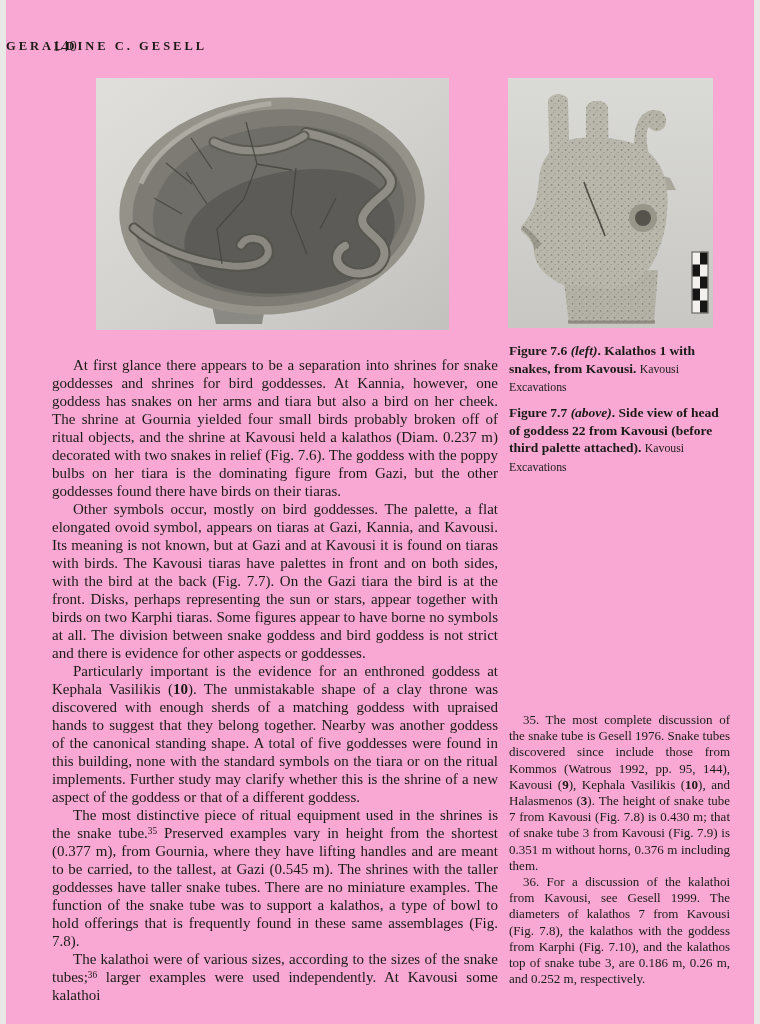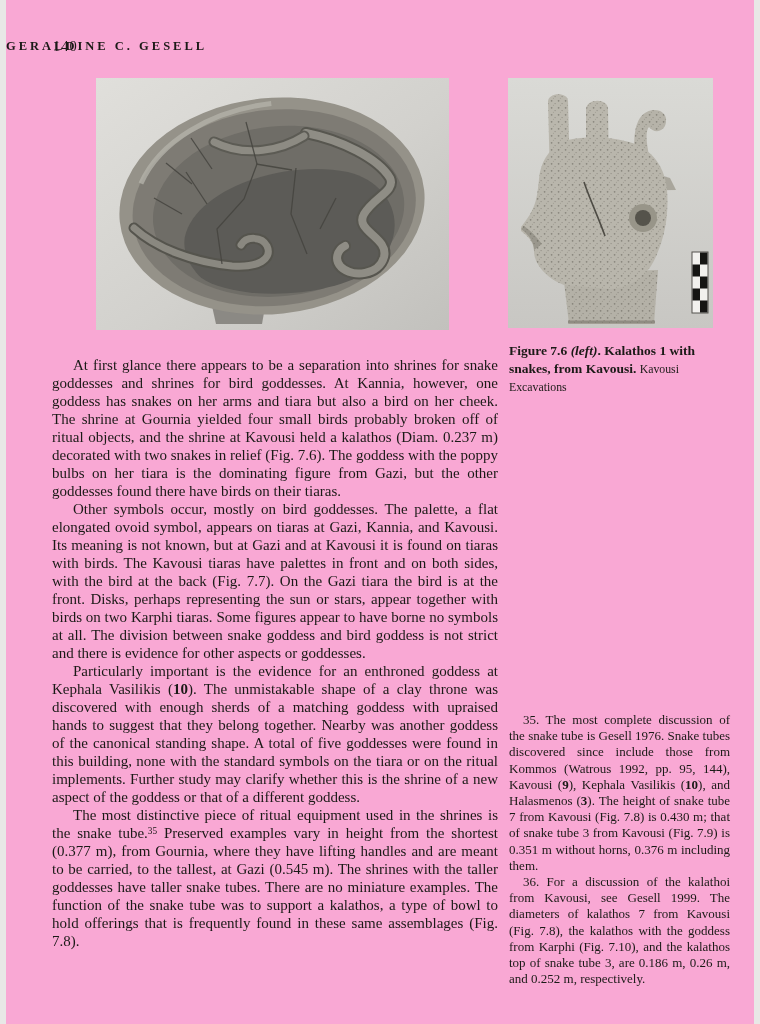--- a/index.html
+++ b/index.html
@@ -140,26 +140,28 @@
         <rect x="192" y="174.5" width="7.5" height="12" fill="#151513"></rect>
         <rect x="184.5" y="186.5" width="7.5" height="12" fill="#151513"></rect>
         <rect x="192" y="198.5" width="7.5" height="12" fill="#151513"></rect>
         <rect x="184.5" y="210.5" width="7.5" height="12" fill="#151513"></rect>
         <rect x="192" y="222.5" width="7.5" height="12" fill="#151513"></rect>
       </g>
     </svg>
   </div>
 
   <div class="caption cap76"><span class="b">Figure 7.6 </span><span class="b i">(left)</span><span class="b">. Kalathos 1 with snakes, from Kavousi. </span><span class="small">Kavousi Excavations</span></div>
+  <div class="caption cap77"><span class="b">Figure 7.7 </span><span class="b i">(above)</span><span class="b">. Side view of head of goddess 22 from Kavousi (before third palette attached). </span><span class="small">Kavousi Excavations</span></div>
 
   <div class="bodycol">
     <p><span>At first glance there appears to be a separation into shrines for snake goddesses and shrines for bird goddesses. At Kannia, however, one goddess has snakes on her arms and tiara but also a bird on her cheek. The shrine at Gournia yielded four small birds probably broken off of ritual objects, and the shrine at Kavousi held a kalathos (Diam. 0.237 m) decorated with two snakes in relief (Fig. 7.6). The goddess with the poppy bulbs on her tiara is the dominating figure from Gazi, but the other goddesses found there have birds on their tiaras.</span></p>
     <p><span>Other symbols occur, mostly on bird goddesses. The palette, a flat elongated ovoid symbol, appears on tiaras at Gazi, Kannia, and Kavousi. Its meaning is not known, but at Gazi and at Kavousi it is found on tiaras with birds. The Kavousi tiaras have palettes in front and on both sides, with the bird at the back (Fig. 7.7). On the Gazi tiara the bird is at the front. Disks, perhaps representing the sun or stars, appear together with birds on two Karphi tiaras. Some figures appear to have borne no symbols at all. The division between snake goddess and bird goddess is not strict and there is evidence for other aspects or goddesses.</span></p>
     <p><span>Particularly important is the evidence for an enthroned goddess at Kephala Vasilikis (</span><span class="b">10</span><span>). The unmistakable shape of a clay throne was discovered with enough sherds of a matching goddess with upraised hands to suggest that they belong together. Nearby was another goddess of the canonical standing shape. A total of five goddesses were found in this building, none with the standard symbols on the tiara or on the ritual implements. Further study may clarify whether this is the shrine of a new aspect of the goddess or that of a different goddess.</span></p>
     <p><span>The most distinctive piece of ritual equipment used in the shrines is the snake tube.</span><sup>35</sup><span> Preserved examples vary in height from the shortest (0.377 m), from Gournia, where they have lifting handles and are meant to be carried, to the tallest, at Gazi (0.545 m). The shrines with the taller goddesses have taller snake tubes. There are no miniature examples. The function of the snake tube was to support a kalathos, a type of bowl to hold offerings that is frequently found in these same assemblages (Fig. 7.8).</span></p>
+    <p><span>The kalathoi were of various sizes, according to the sizes of the snake tubes;</span><sup>36</sup><span> larger examples were used independently. At Kavousi some kalathoi</span></p>
   </div>
 
   <div class="fncol">
     <p><span>35. The most complete discussion of the snake tube is Gesell 1976. Snake tubes discovered since include those from Kommos (Watrous 1992, pp. 95, 144), Kavousi (</span><span class="b">9</span><span>), Kephala Vasilikis (</span><span class="b">10</span><span>), and Halasmenos (</span><span class="b">3</span><span>). The height of snake tube 7 from Kavousi (Fig. 7.8) is 0.430 m; that of snake tube 3 from Kavousi (Fig. 7.9) is 0.351 m without horns, 0.376 m including them.</span></p>
     <p><span>36. For a discussion of the kalathoi from Kavousi, see Gesell 1999. The diameters of kalathos 7 from Kavousi (Fig. 7.8), the kalathos with the goddess from Karphi (Fig. 7.10), and the kalathos top of snake tube 3, are 0.186 m, 0.26 m, and 0.252 m, respectively.</span></p>
   </div>
 
 </div>
 
 </body></html>

